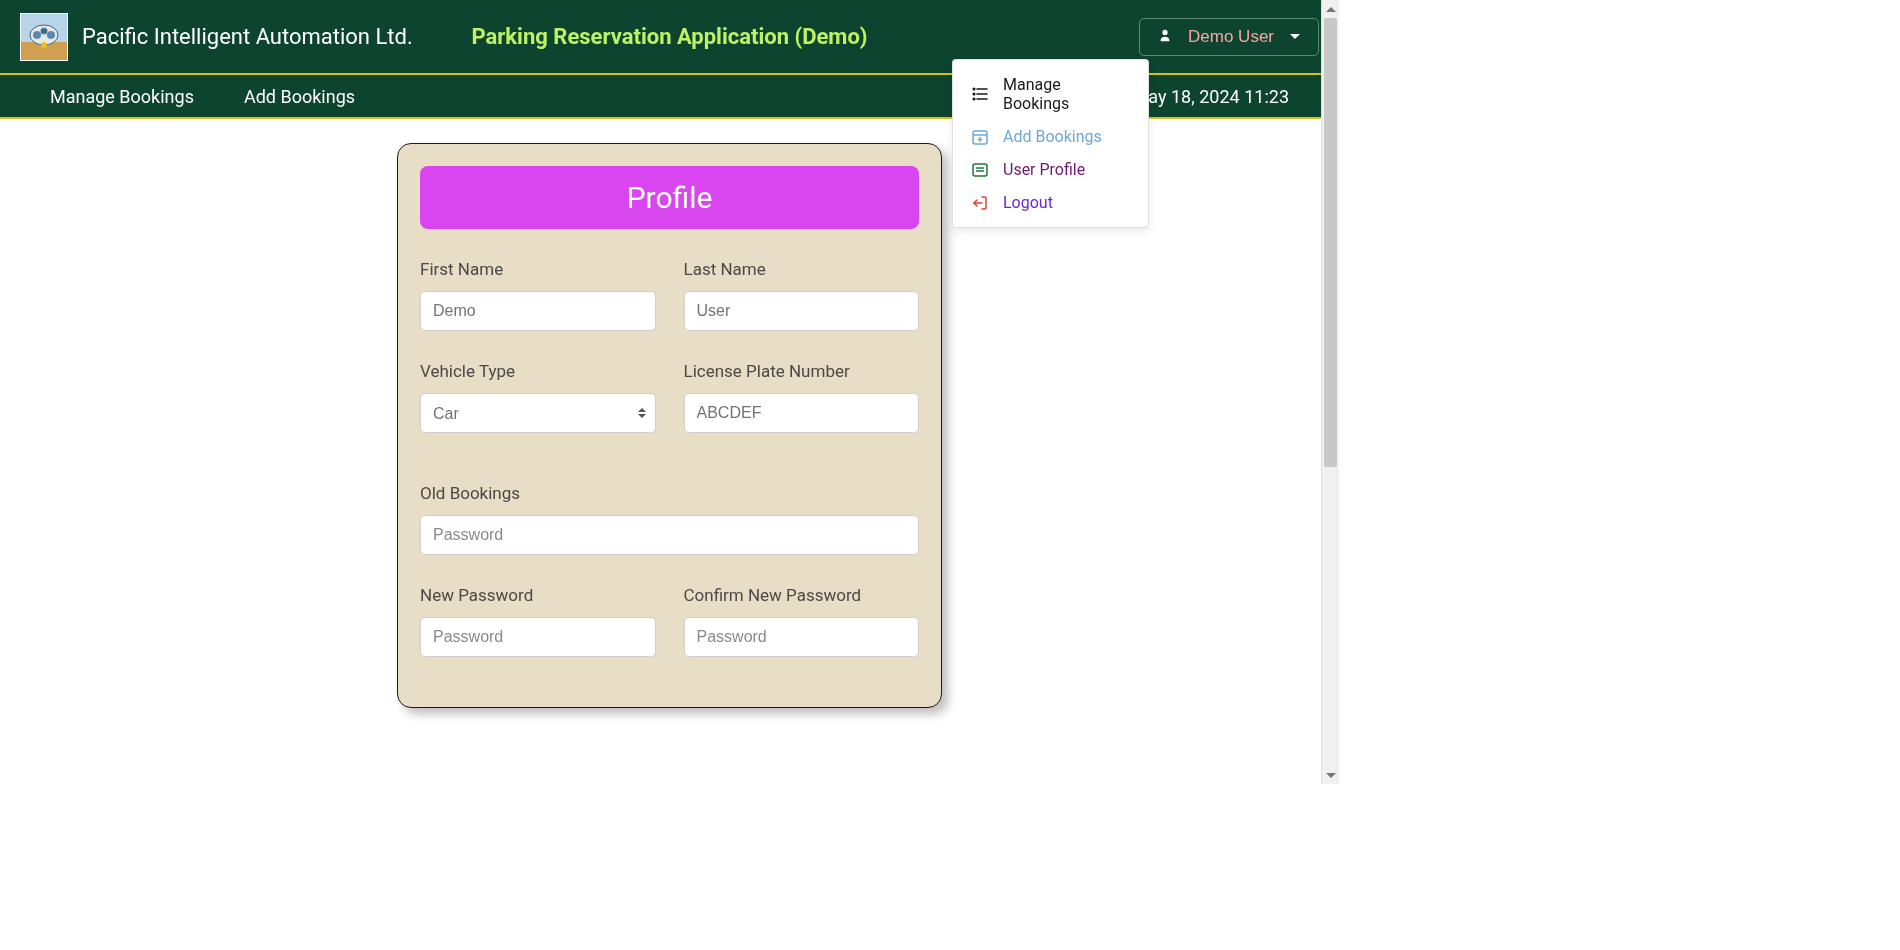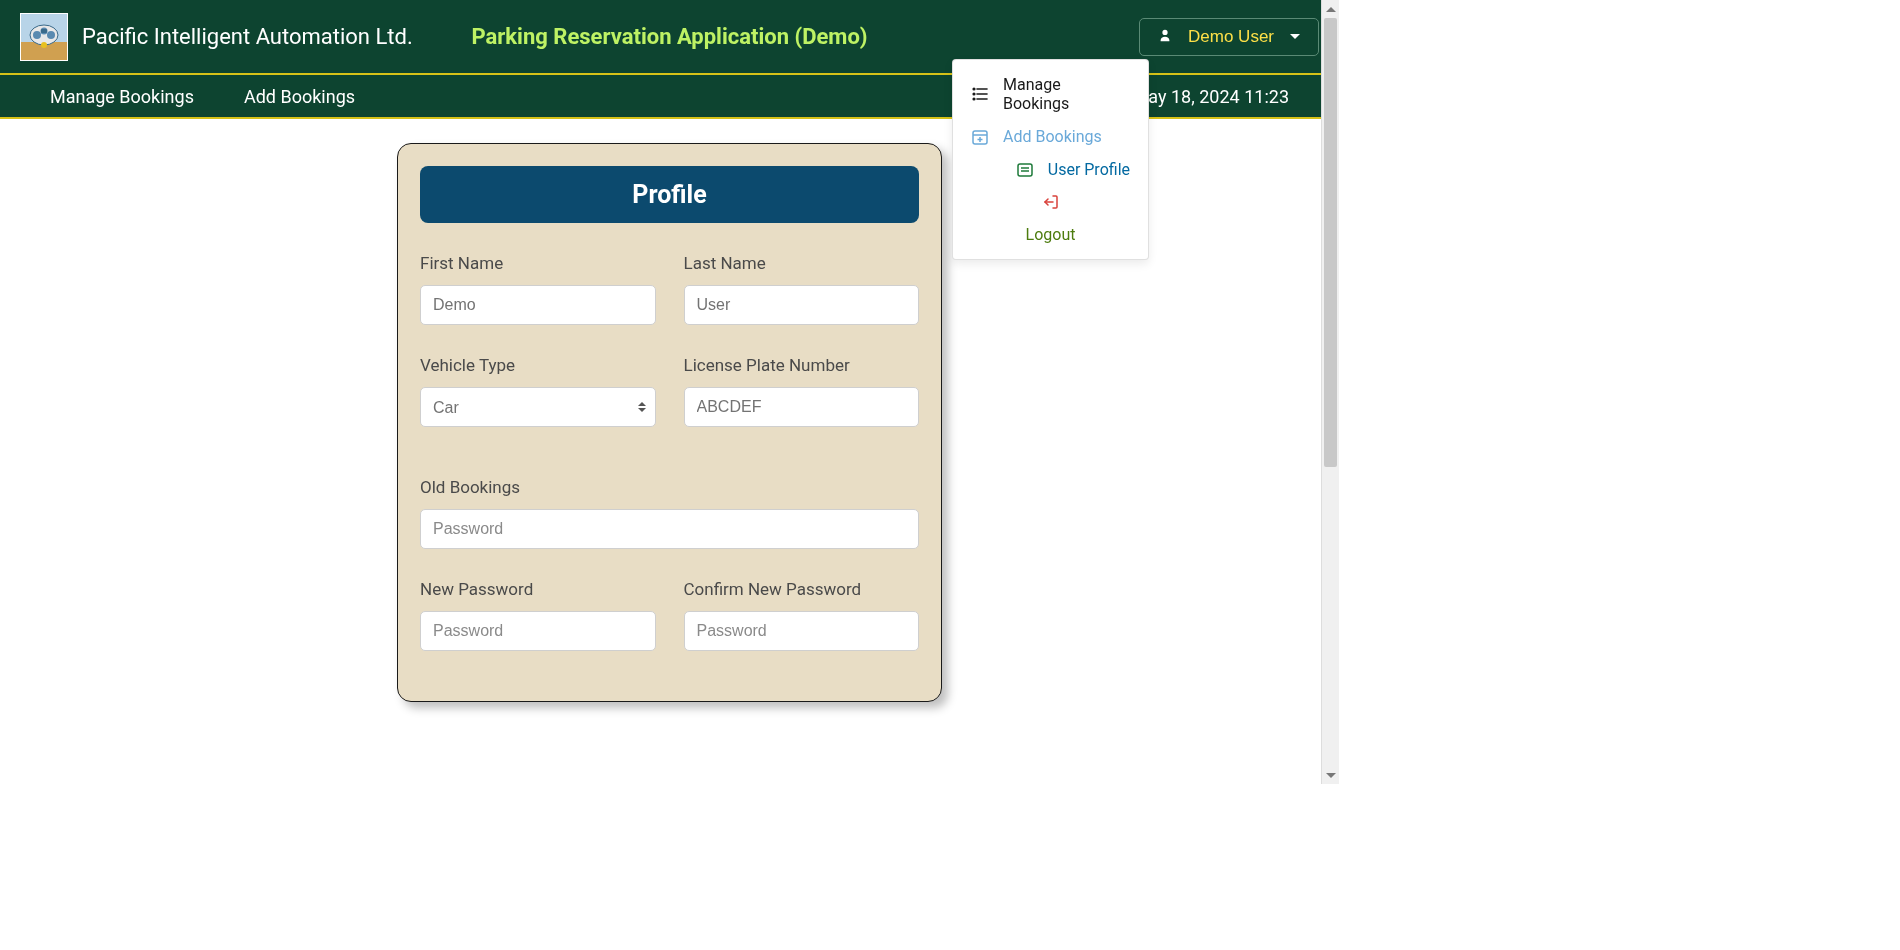--- a/index.html
+++ b/index.html
@@ -51,21 +51,21 @@
     transform: translateX(-50%);
     color: #bef264;
     font-size: 22px;
     font-weight: 700;
   }
   .user-btn {
     margin-left: auto;
     border: 1px solid #5a8a75;
     border-radius: 5px;
     background: transparent;
-    color: #fde047;
+    color: #fca5a5;
     padding: 8px 18px;
     font-size: 17px;
     display: flex;
     align-items: center;
     gap: 16px;
     cursor: pointer;
   }
   .user-btn .user-icon svg { width: 14px; height: 14px; fill: #fff; }
   .user-btn .caret {
     width: 0; height: 0;
@@ -115,44 +115,44 @@
     align-items: center;
     padding: 7px 18px;
     font-size: 16px;
     cursor: pointer;
     gap: 14px;
   }
   .dropdown-item .di-icon { width: 18px; height: 18px; display: flex; align-items: center; justify-content: center; }
   .dropdown-item .di-icon svg { width: 18px; height: 18px; }
   .di-manage { color: #1a1a1a; }
   .di-add { color: #6aa9d9; }
-  .di-profile { color: #0369a1; justify-content: flex-end; }
-  .di-logout { color: #4d7c0f; flex-direction: column; }
+  .di-profile { color: #701a75; }
+  .di-logout { color: #6d28d9; }
   
   .main {
     display: flex;
     justify-content: center;
     padding-top: 24px;
   }
   .card {
     width: 545px;
     background: #e8ddc5;
     border: 1px solid #1a1a1a;
     border-radius: 14px;
     padding: 22px;
     box-shadow: 6px 6px 10px rgba(0,0,0,0.25);
   }
   .card-header {
-    background: #0c4a6e;
+    background: #d946ef;
     color: #fff;
     border-radius: 8px;
     padding: 14px 0;
     text-align: center;
-    font-size: 25px;
-    font-weight: 700;
+    font-size: 30px;
+    font-weight: 400;
     margin-bottom: 30px;
   }
   .form-row {
     display: flex;
     gap: 28px;
     margin-bottom: 28px;
   }
   .form-group { flex: 1; }
   .form-group.full { flex-basis: 100%; }
   .form-label {

